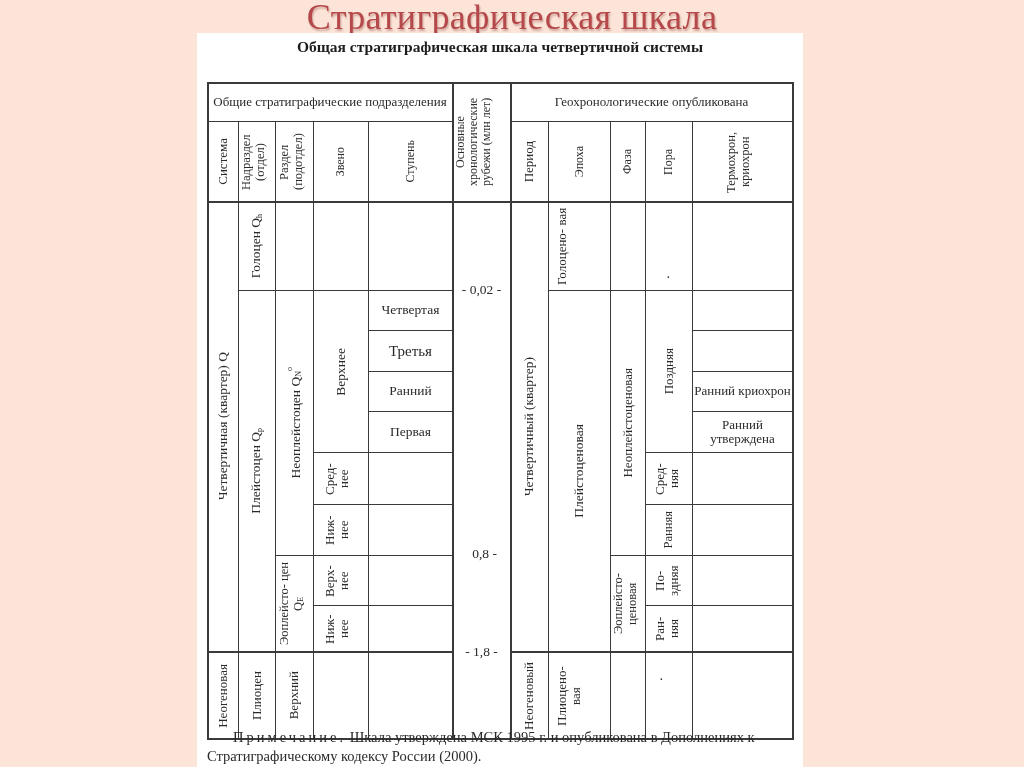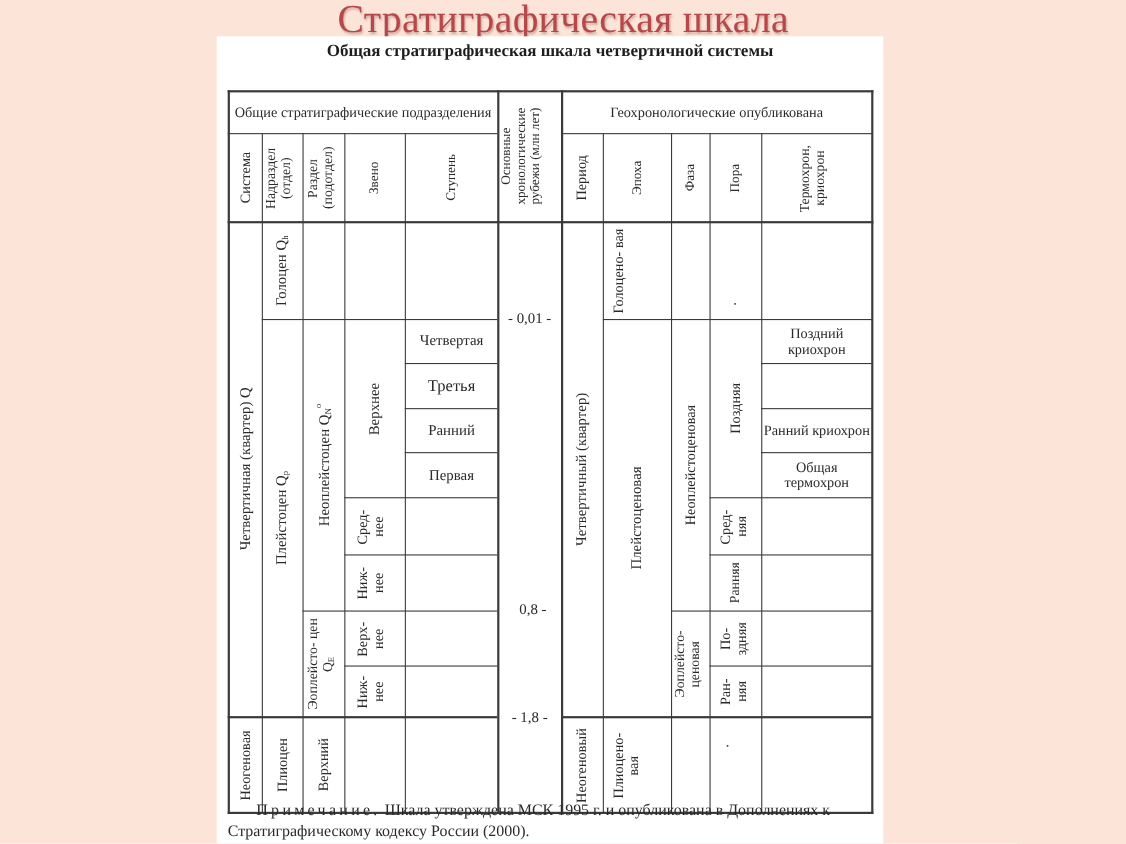--- a/index.html
+++ b/index.html
@@ -179,21 +179,21 @@
   </div>
   <div class="cell" style="left:314px;top:589px;width:54px;height:45px;">
     <span class="v v2" style="height:46px;width:36px;">Ниж- нее</span>
   </div>
 
   <div class="cell" style="left:369px;top:274px;width:83px;height:39px;font-size:13.5px;">Четвертая</div>
   <div class="cell" style="left:369px;top:314px;width:83px;height:40px;font-size:15px;">Третья</div>
   <div class="cell" style="left:369px;top:355px;width:83px;height:39px;font-size:13.5px;">Ранний</div>
   <div class="cell" style="left:369px;top:395px;width:83px;height:40px;font-size:13.5px;">Первая</div>
 
-  <div class="cell" style="left:453px;top:264px;width:57px;height:18px;font-size:13.5px;">- 0,01 -</div>
+  <div class="cell" style="left:453px;top:264px;width:57px;height:18px;font-size:13.5px;">- 0,02 -</div>
   <div class="cell" style="left:453px;top:528px;width:63px;height:18px;font-size:13.5px;">0,8 -</div>
   <div class="cell" style="left:453px;top:626px;width:57px;height:18px;font-size:13.5px;">- 1,8 -</div>
 
   <div class="cell" style="left:511px;top:185px;width:37px;height:449px;">
     <span class="v" style="font-size:13.5px;">Четвертичный (квартер)</span>
   </div>
   <div class="cell" style="left:511px;top:636px;width:37px;height:85px;">
     <span class="v">Неогеновый</span>
   </div>
 
@@ -223,23 +223,22 @@
   <div class="cell" style="left:646px;top:488px;width:46px;height:50px;">
     <span class="v" style="font-size:12.5px;">Ранняя</span>
   </div>
   <div class="cell" style="left:646px;top:539px;width:46px;height:49px;">
     <span class="v v2" style="height:48px;width:32px;">По- здняя</span>
   </div>
   <div class="cell" style="left:646px;top:589px;width:46px;height:45px;">
     <span class="v v2" style="height:44px;width:32px;">Ран- няя</span>
   </div>
 
-  <div class="cell h" style="left:693px;top:274px;width:99px;height:39px;">Поздний криохрон</div>
   <div class="cell h" style="left:693px;top:355px;width:99px;height:39px;">Ранний криохрон</div>
-  <div class="cell h" style="left:693px;top:395px;width:99px;height:40px;">Общая термохрон</div>
+  <div class="cell h" style="left:693px;top:395px;width:99px;height:40px;">Ранний утверждена</div>
 
   <span class="mark" style="left:666px;top:253px;">·</span>
   <span class="mark" style="left:659px;top:655px;">·</span>
 </div>
 
 <div class="note">
   <span class="spaced">Примечание.</span><span> Шкала утверждена МСК 1995 г. и опубликована в Дополнениях к Стратиграфическому кодексу России (2000).</span>
 </div>
 
 </body></html>

